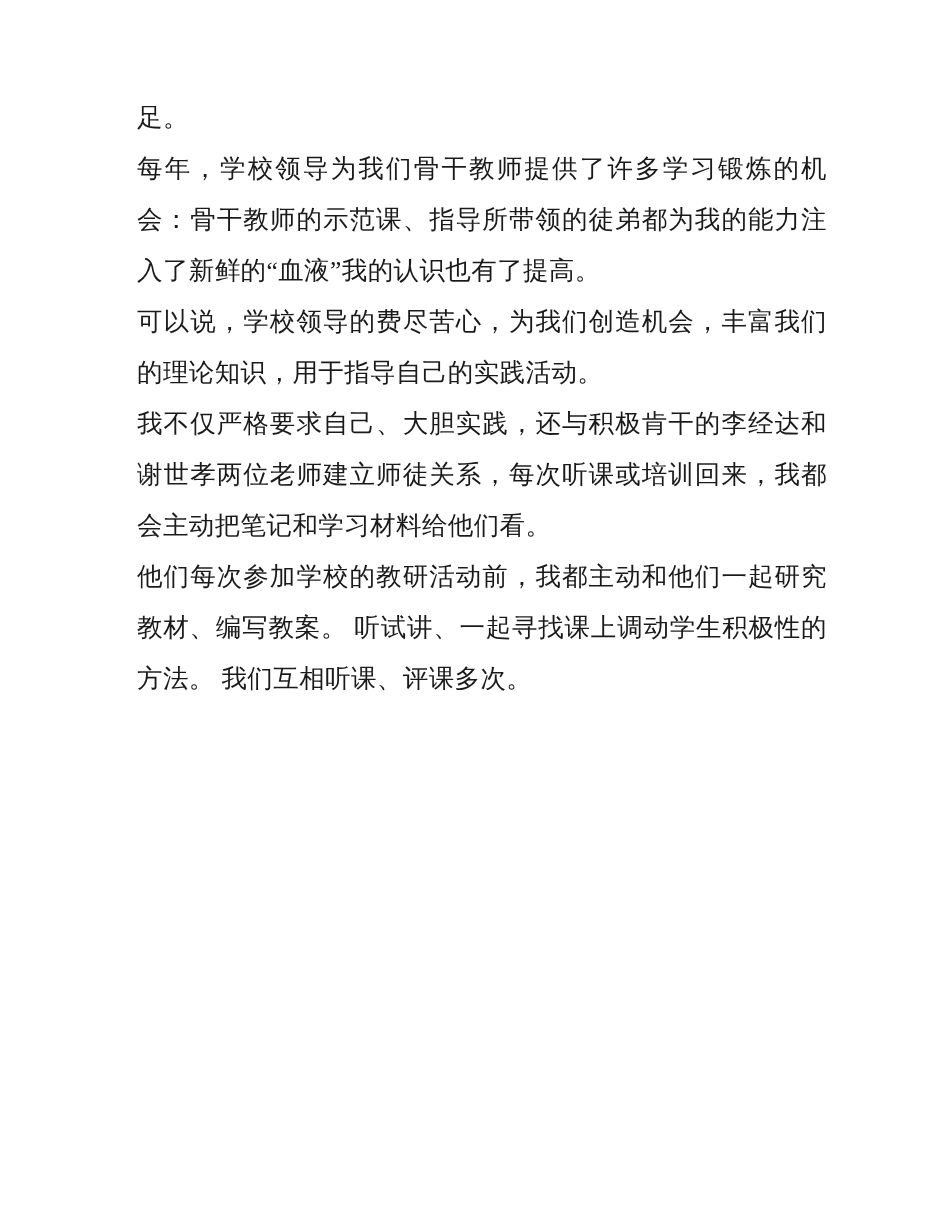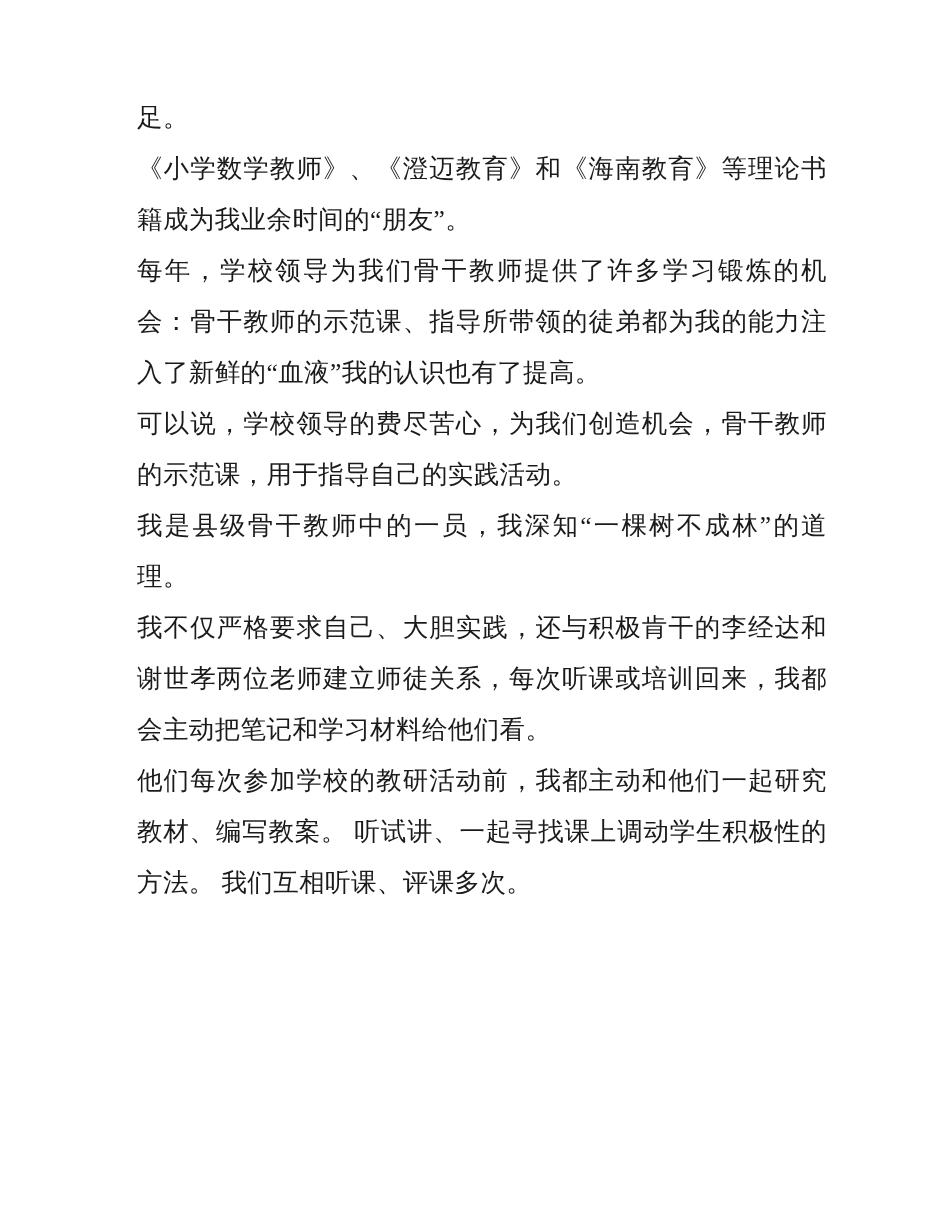--- a/index.html
+++ b/index.html
@@ -37,20 +37,18 @@
     word-break: break-all;
     color: #1a1a1a;
   }
 </style>
 </head>
 <body>
 
 <div class="page">
   <div class="doc-body">
     <p class="para">足。</p>
-    <p class="para">《小学数学教师》、《澄迈教育》和《海南教育》等理论书籍成为我业余时间的“朋友”。</p>
     <p class="para">每年，学校领导为我们骨干教师提供了许多学习锻炼的机会：骨干教师的示范课、指导所带领的徒弟都为我的能力注入了新鲜的“血液”我的认识也有了提高。</p>
-    <p class="para">可以说，学校领导的费尽苦心，为我们创造机会，骨干教师的示范课，用于指导自己的实践活动。</p>
-    <p class="para">我是县级骨干教师中的一员，我深知“一棵树不成林”的道理。</p>
+    <p class="para">可以说，学校领导的费尽苦心，为我们创造机会，丰富我们的理论知识，用于指导自己的实践活动。</p>
     <p class="para">我不仅严格要求自己、大胆实践，还与积极肯干的李经达和谢世孝两位老师建立师徒关系，每次听课或培训回来，我都会主动把笔记和学习材料给他们看。</p>
     <p class="para">他们每次参加学校的教研活动前，我都主动和他们一起研究教材、编写教案。 听试讲、一起寻找课上调动学生积极性的方法。 我们互相听课、评课多次。</p>
   </div>
 </div>
 
 </body></html>

